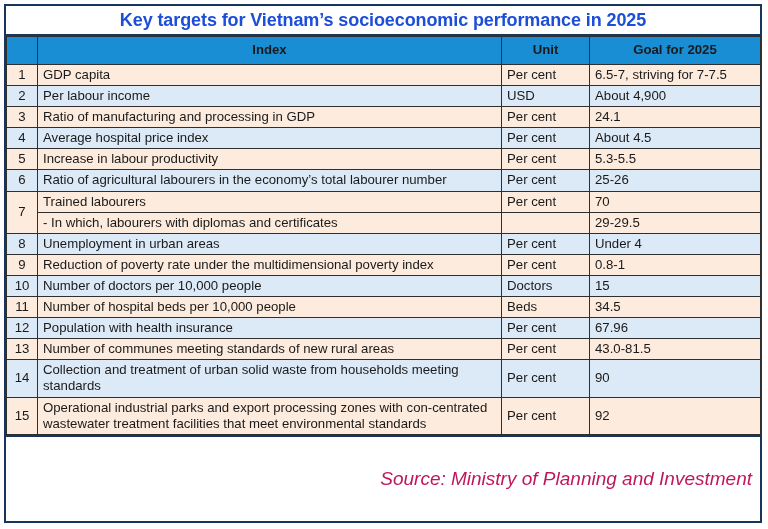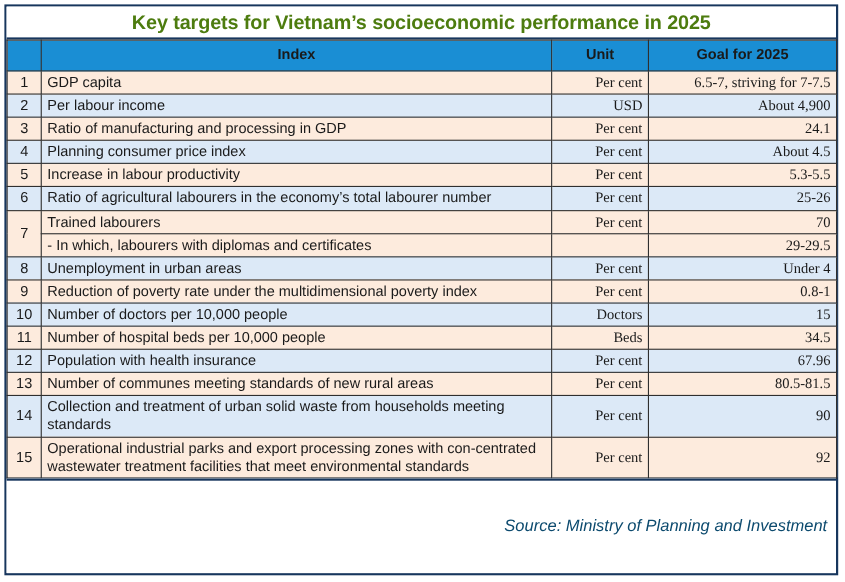--- a/index.html
+++ b/index.html
@@ -28,21 +28,21 @@
   .title-bar {
     height: 28px;
     flex: 0 0 28px;
     display: flex;
     align-items: center;
     justify-content: center;
     background: #ffffff;
     border-bottom: 2px solid #17365d;
   }
   .title-bar .title-text {
-    color: #4d7c0f;
+    color: #1d4ed8;
     font-size: 18px;
     font-weight: bold;
     letter-spacing: -0.1px;
     white-space: nowrap;
   }
   table.data-table {
     border-collapse: collapse;
     table-layout: fixed;
     width: 100%;
     padding-left: 41px;
@@ -73,41 +73,40 @@
 
   td.no-cell {
     text-align: center;
     font-size: 13.2px;
   }
   td.index-cell {
     text-align: left;
   }
   td.unit-cell,
   td.goal-cell {
-    text-align: right;
-    font-family: Liberation Serif, serif;
+    text-align: left;
   }
   tr.peach > td { background: #fdebdd; }
   tr.blue  > td { background: #dce9f7; }
   td.peach { background: #fdebdd; }
 
   .source-bar {
     flex: 1 1 auto;
     background: #ffffff;
     border-top: 2px solid #17365d;
     display: flex;
     align-items: center;
     justify-content: flex-end;
     padding-right: 8px;
     min-height: 24px;
   }
   .source-bar .source-text {
     font-style: italic;
-    font-size: 15px;
-    color: #0c4a6e;
+    font-size: 19px;
+    color: #be185d;
     white-space: nowrap;
   }
 </style>
 </head>
 <body>
 
 <div class="figure">
 
   <div class="title-bar">
     <span class="title-text">Key targets for Vietnam’s socioeconomic performance in 2025</span>
@@ -146,21 +145,21 @@
 
       <tr class="peach">
         <td class="no-cell">3</td>
         <td class="index-cell">Ratio of manufacturing and processing in GDP</td>
         <td class="unit-cell">Per cent</td>
         <td class="goal-cell">24.1</td>
       </tr>
 
       <tr class="blue">
         <td class="no-cell">4</td>
-        <td class="index-cell">Planning consumer price index</td>
+        <td class="index-cell">Average hospital price index</td>
         <td class="unit-cell">Per cent</td>
         <td class="goal-cell">About 4.5</td>
       </tr>
 
       <tr class="peach">
         <td class="no-cell">5</td>
         <td class="index-cell">Increase in labour productivity</td>
         <td class="unit-cell">Per cent</td>
         <td class="goal-cell">5.3-5.5</td>
       </tr>
@@ -217,21 +216,21 @@
         <td class="no-cell">12</td>
         <td class="index-cell">Population with health insurance</td>
         <td class="unit-cell">Per cent</td>
         <td class="goal-cell">67.96</td>
       </tr>
 
       <tr class="peach">
         <td class="no-cell">13</td>
         <td class="index-cell">Number of communes meeting standards of new rural areas</td>
         <td class="unit-cell">Per cent</td>
-        <td class="goal-cell">80.5-81.5</td>
+        <td class="goal-cell">43.0-81.5</td>
       </tr>
 
       <tr class="blue">
         <td class="no-cell">14</td>
         <td class="index-cell">Collection and treatment of urban solid waste from households meeting standards</td>
         <td class="unit-cell">Per cent</td>
         <td class="goal-cell">90</td>
       </tr>
 
       <tr class="peach">

